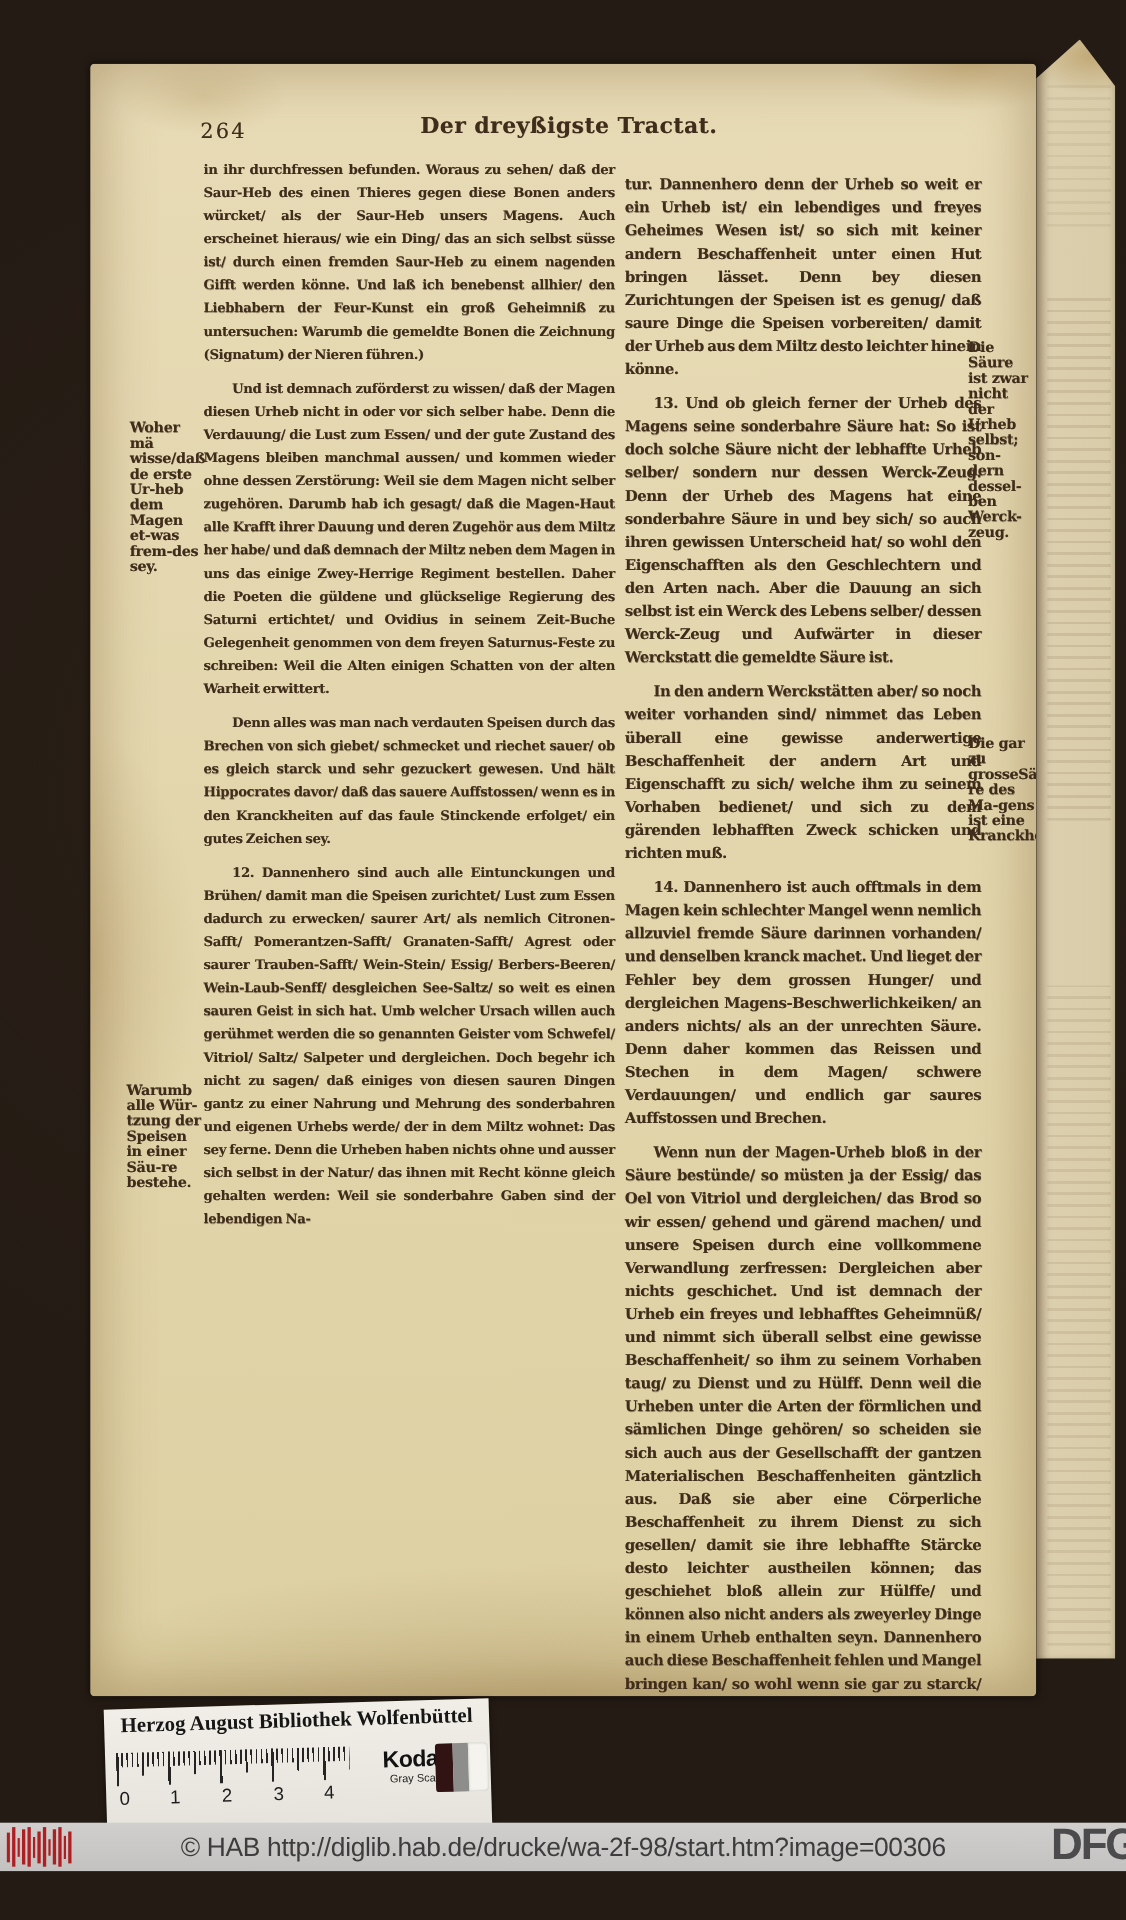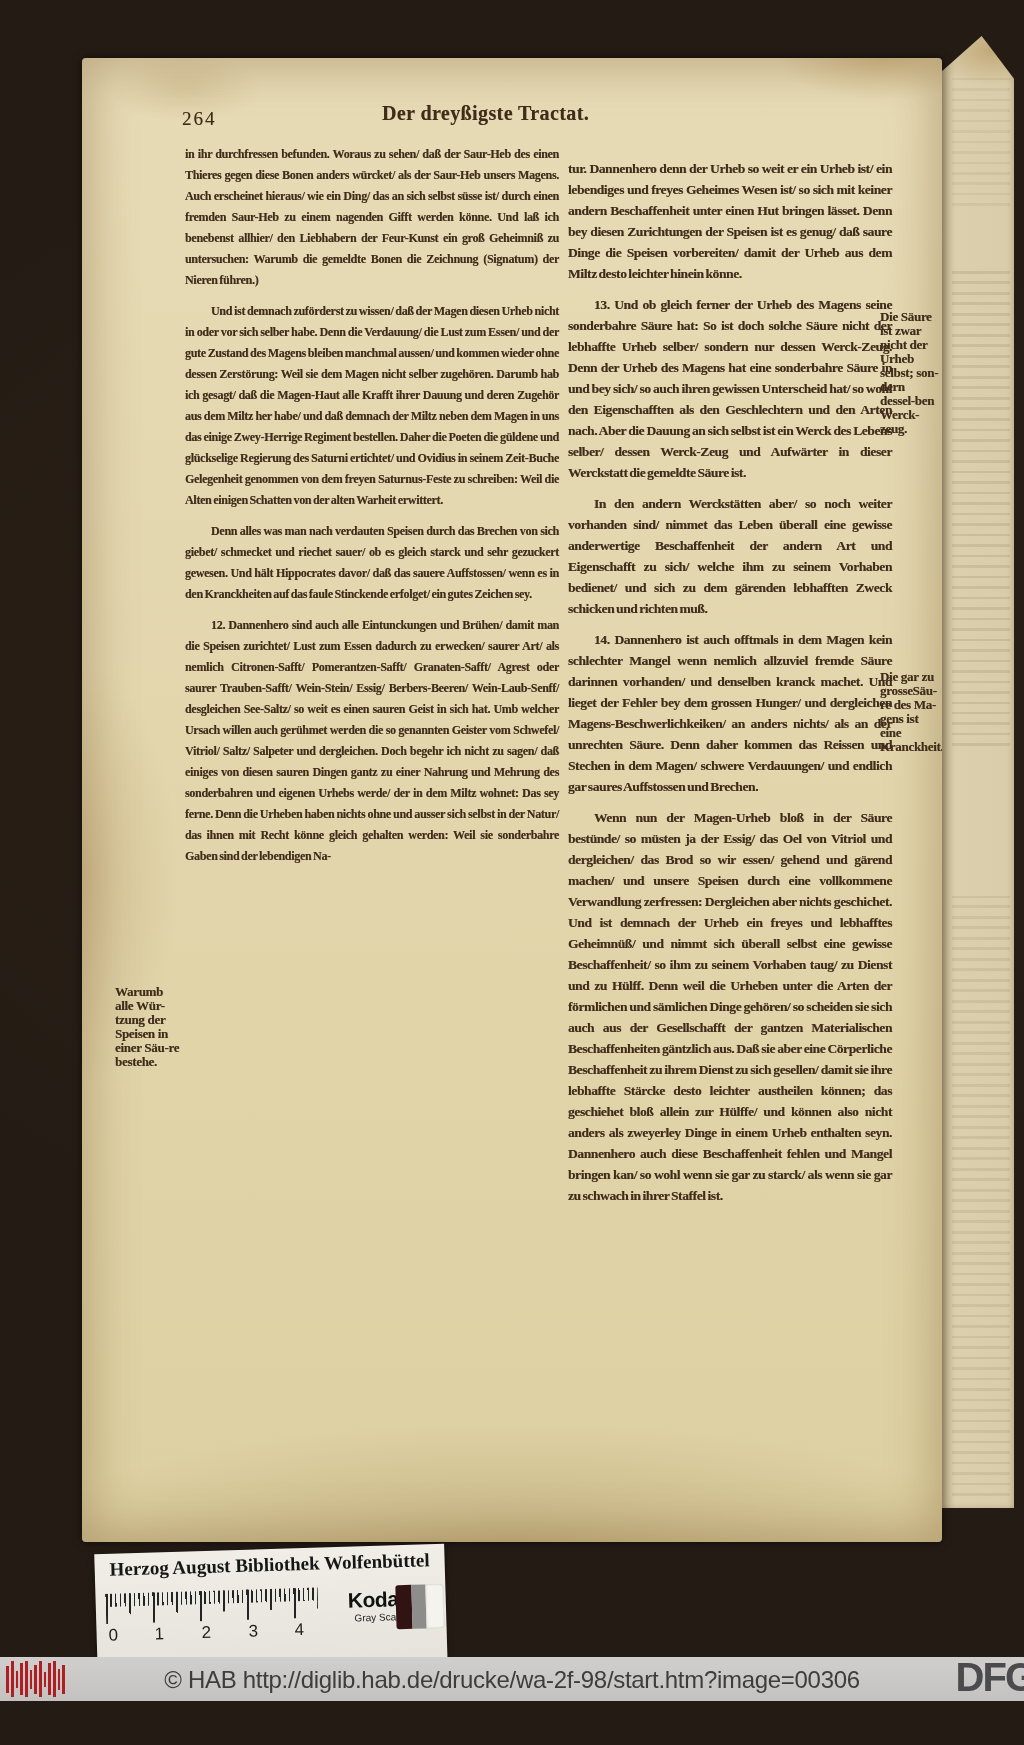--- a/index.html
+++ b/index.html
@@ -15,21 +15,21 @@
     position:absolute;left:82px;top:58px;width:860px;height:1484px;
     background-image:
       radial-gradient(150px 60px at 93% 0%, rgba(165,120,50,.30), transparent 70%),
       radial-gradient(110px 50px at 12% 2%, rgba(150,110,45,.16), transparent 70%),
       radial-gradient(130px 280px at 0% 55%, rgba(140,100,45,.18), transparent 75%),
       radial-gradient(620px 150px at 50% 100%, rgba(120,85,35,.22), transparent 80%),
       linear-gradient(180deg,#e7dbb6 0%,#e2d5ab 55%,#ddd0a2 100%);
     box-shadow: inset 0 0 46px 10px rgba(120,85,40,.35), 0 0 8px rgba(0,0,0,.6);
     border-radius:4px;overflow:hidden;
   }
-  .ink{color:#3f2c1a;text-shadow:.3px .3px 0 rgba(63,44,26,.45);font-family:Liberation Serif, serif;}
+  .ink{color:#3f2c1a;text-shadow:.3px .3px 0 rgba(63,44,26,.45);}
   #page-number{position:absolute;left:100px;top:50px;font-size:19px;letter-spacing:2px;}
   #running-header{
     position:absolute;left:300px;top:44px;width:376px;
     font-size:20px;font-weight:bold;letter-spacing:.4px;
   }
   .col{position:absolute;}
   #col-left{left:103px;top:86px;width:374px;}
   #col-right{left:486px;top:100px;width:324px;}
   .body-par{
     margin:0 0 10px 0;text-align:justify;font-weight:bold;
@@ -131,20 +131,21 @@
 
   <div id="col-right" class="col">
     <p class="body-par ink">tur. Dannenhero denn der Urheb so weit er ein Urheb ist/ ein lebendiges und freyes Geheimes Wesen ist/ so sich mit keiner andern Beschaffenheit unter einen Hut bringen lässet. Denn bey diesen Zurichtungen der Speisen ist es genug/ daß saure Dinge die Speisen vorbereiten/ damit der Urheb aus dem Miltz desto leichter hinein könne.</p>
     <p class="body-par ink indent">13. Und ob gleich ferner der Urheb des Magens seine sonderbahre Säure hat: So ist doch solche Säure nicht der lebhaffte Urheb selber/ sondern nur dessen Werck-Zeug. Denn der Urheb des Magens hat eine sonderbahre Säure in und bey sich/ so auch ihren gewissen Unterscheid hat/ so wohl den Eigenschafften als den Geschlechtern und den Arten nach. Aber die Dauung an sich selbst ist ein Werck des Lebens selber/ dessen Werck-Zeug und Aufwärter in dieser Werckstatt die gemeldte Säure ist.</p>
     <p class="body-par ink indent">In den andern Werckstätten aber/ so noch weiter vorhanden sind/ nimmet das Leben überall eine gewisse anderwertige Beschaffenheit der andern Art und Eigenschafft zu sich/ welche ihm zu seinem Vorhaben bedienet/ und sich zu dem gärenden lebhafften Zweck schicken und richten muß.</p>
     <p class="body-par ink indent">14. Dannenhero ist auch offtmals in dem Magen kein schlechter Mangel wenn nemlich allzuviel fremde Säure darinnen vorhanden/ und denselben kranck machet. Und lieget der Fehler bey dem grossen Hunger/ und dergleichen Magens-Beschwerlichkeiken/ an anders nichts/ als an der unrechten Säure. Denn daher kommen das Reissen und Stechen in dem Magen/ schwere Verdauungen/ und endlich gar saures Auffstossen und Brechen.</p>
     <p class="body-par ink indent">Wenn nun der Magen-Urheb bloß in der Säure bestünde/ so müsten ja der Essig/ das Oel von Vitriol und dergleichen/ das Brod so wir essen/ gehend und gärend machen/ und unsere Speisen durch eine vollkommene Verwandlung zerfressen: Dergleichen aber nichts geschichet. Und ist demnach der Urheb ein freyes und lebhafftes Geheimnüß/ und nimmt sich überall selbst eine gewisse Beschaffenheit/ so ihm zu seinem Vorhaben taug/ zu Dienst und zu Hülff. Denn weil die Urheben unter die Arten der förmlichen und sämlichen Dinge gehören/ so scheiden sie sich auch aus der Gesellschafft der gantzen Materialischen Beschaffenheiten gäntzlich aus. Daß sie aber eine Cörperliche Beschaffenheit zu ihrem Dienst zu sich gesellen/ damit sie ihre lebhaffte Stärcke desto leichter austheilen können; das geschiehet bloß allein zur Hülffe/ und können also nicht anders als zweyerley Dinge in einem Urheb enthalten seyn. Dannenhero auch diese Beschaffenheit fehlen und Mangel bringen kan/ so wohl wenn sie gar zu starck/ als wenn sie gar zu schwach in ihrer Staffel ist.</p>
 
   </div>
 
+  <div id="mnote-l1" class="margin-note ink">Woher mä wisse/daß de erste Ur-heb dem Magen et-was frem-des sey.</div>
   <div id="mnote-l2" class="margin-note ink">Warumb alle Wür-tzung der Speisen in einer Säu-re bestehe.</div>
   <div id="mnote-r1" class="margin-note ink">Die Säure ist zwar nicht der Urheb selbst; son-dern dessel-ben Werck-zeug.</div>
   <div id="mnote-r2" class="margin-note ink">Die gar zu grosseSäu-re des Ma-gens ist eine Kranckheit.</div>
 </div>
 
 <div id="next-page-strip">
   <div id="bleed-a" class="bleed"></div>
   <div id="bleed-b" class="bleed"></div>
   <div id="bleed-c" class="bleed"></div>
 </div>

